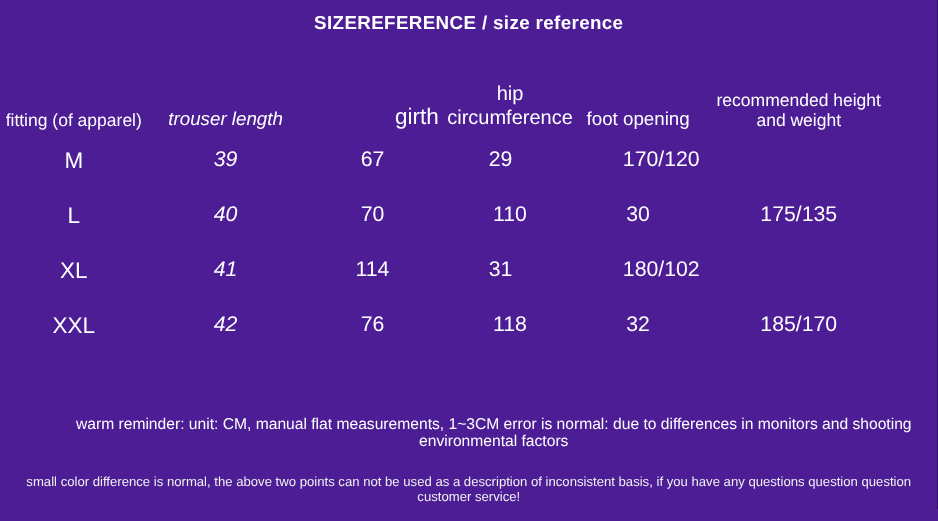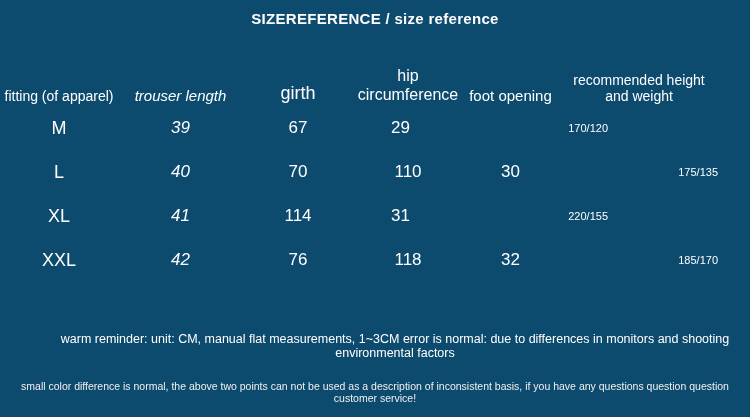--- a/index.html
+++ b/index.html
@@ -11,21 +11,21 @@
     height: 417px;
     background: #000000;
     color: #ffffff;
     font-family: "Liberation Sans", sans-serif;
     overflow: hidden;
   }
   .page {
     position: relative;
     width: 750px;
     height: 417px;
-    background: #0c4a6e;
+    background: #4c1d95;
   }
   .title-bar {
     position: absolute;
     top: 10px;
     left: 0;
     width: 750px;
     text-align: center;
   }
   .title-bar .title {
     font-size: 15px;
@@ -65,31 +65,31 @@
   .c3 { width: 110px; }
   .c4 { width: 95px; }
   .c5 { width: 162px; }
 
   .header-row .cell {
     color: #ffffff;
     padding-bottom: 2px;
   }
   .h0 { font-size: 14px; }
   .h1 { font-size: 15px; }
-  .h2 { font-size: 18px; }
+  .h2 { font-size: 18px; text-align: right; }
   .h3 { font-size: 16px; }
   .h4 { font-size: 15px; }
   .h5 { font-size: 14px; }
 
   .data-row .cell {
     font-size: 17px;
     color: #ffffff;
   }
   .data-row .c0 { font-size: 18px; }
-  .data-row .c5 { font-size: 11px; text-align: right; }
+  .data-row .c5 { font-size: 17px; }
 
   .footer {
     position: absolute;
     left: 0;
     width: 750px;
     text-align: center;
   }
   .footer-line1 {
     top: 332px;
     font-size: 12.5px;
@@ -137,21 +137,21 @@
       <div class="cell c3">110</div>
       <div class="cell c4">30</div>
       <div class="cell c5">175/135</div>
     </div>
 
     <div class="row data-row">
       <div class="cell c0">XL</div>
       <div class="cell c1">41</div>
       <div class="cell c3">114</div>
       <div class="cell c4">31</div>
-      <div class="cell c5">220/155</div>
+      <div class="cell c5">180/102</div>
     </div>
 
     <div class="row data-row">
       <div class="cell c0">XXL</div>
       <div class="cell c1">42</div>
       <div class="cell c2">76</div>
       <div class="cell c3">118</div>
       <div class="cell c4">32</div>
       <div class="cell c5">185/170</div>
     </div>

